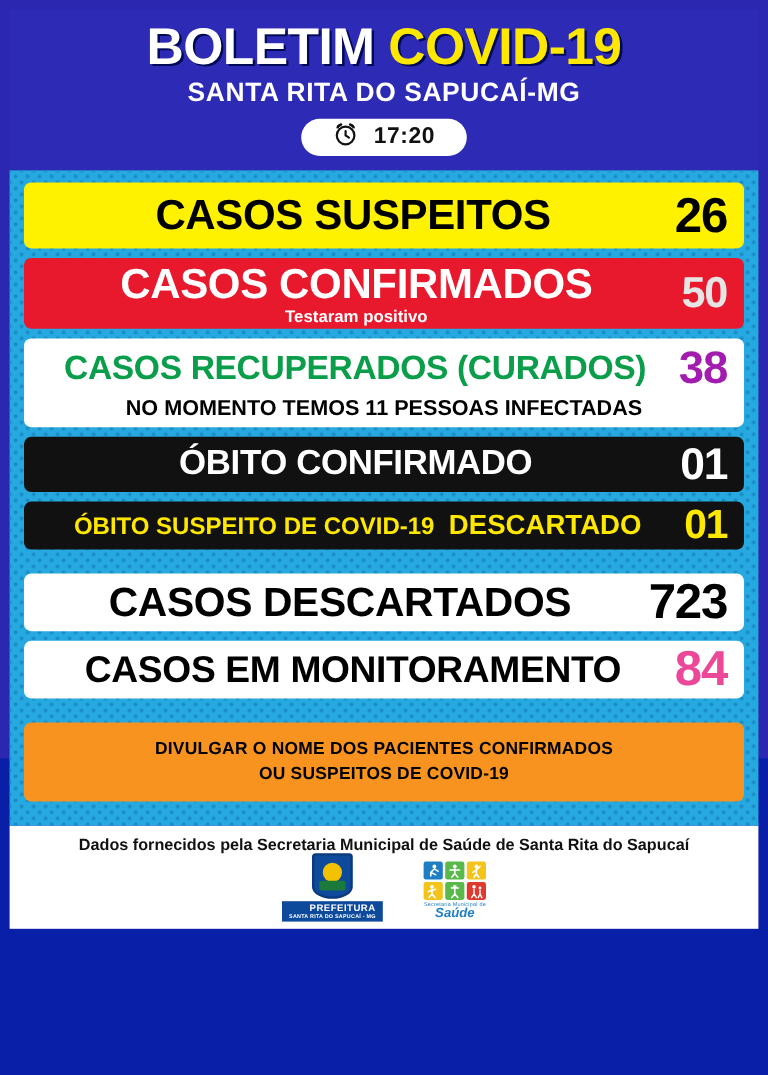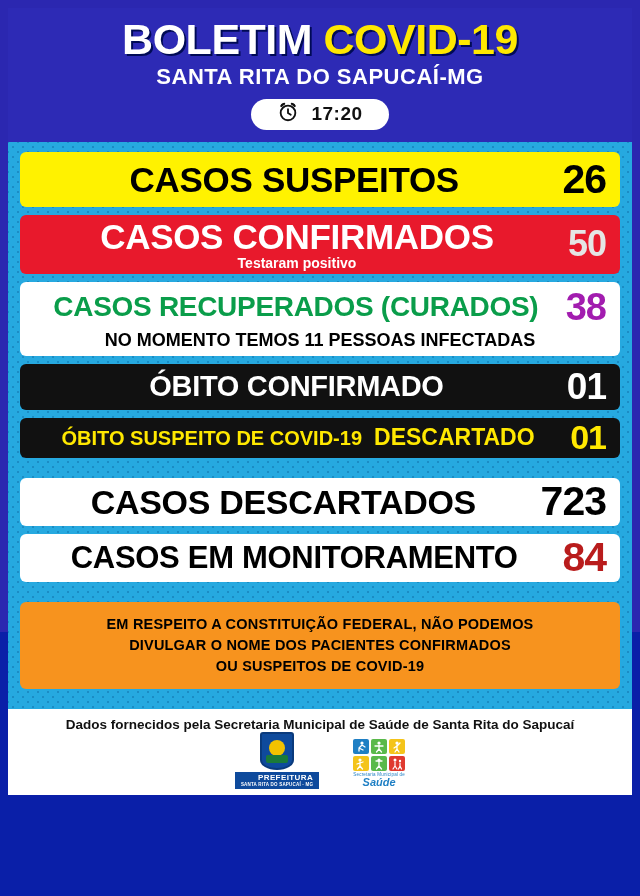--- a/index.html
+++ b/index.html
@@ -136,21 +136,21 @@
   .c-obito-susp .t1 { font-size: 20px; font-weight: bold; color: #ffe800; }
   .c-obito-susp .t2 { font-size: 23px; font-weight: bold; color: #ffe800; }
   .c-obito-susp .num { font-size: 34px; color: #ffe800; }
 
   .c-descartados { background: #ffffff; min-height: 48px; }
   .c-descartados .main { font-size: 34px; color: #000; }
   .c-descartados .num { font-size: 41px; color: #000; }
 
   .c-monitoramento { background: #ffffff; min-height: 48px; }
   .c-monitoramento .main { font-size: 31px; color: #000; }
-  .c-monitoramento .num { font-size: 41px; color: #b91c1c; }
+  .c-monitoramento .num { font-size: 41px; color: #ec4899; }
 
   .spacer { flex: 1 1 auto; min-height: 4px; }
 
   .notice {
     background: #f7931e;
     border-radius: 6px;
     text-align: center;
     padding: 12px 10px;
     color: #000;
     font-size: 14.5px;
@@ -312,21 +312,20 @@
     <div class="card c-monitoramento">
       <div class="labelwrap">
         <div class="main">CASOS EM MONITORAMENTO</div>
       </div>
       <div class="num">84</div>
     </div>
 
     <div class="spacer"></div>
 
     <div class="notice">
-      <div>EM RESPEITO A CONSTITUIÇÃO  FEDERAL, NÃO PODEMOS</div>
       <div>DIVULGAR O NOME DOS PACIENTES CONFIRMADOS</div>
       <div>OU SUSPEITOS DE COVID-19</div>
     </div>
 
     <div style="height:4px;"></div>
   </div>
 
   <div class="footer">
     <div class="src">Dados fornecidos pela Secretaria Municipal de Saúde de Santa Rita do Sapucaí</div>
     <div class="logos">

